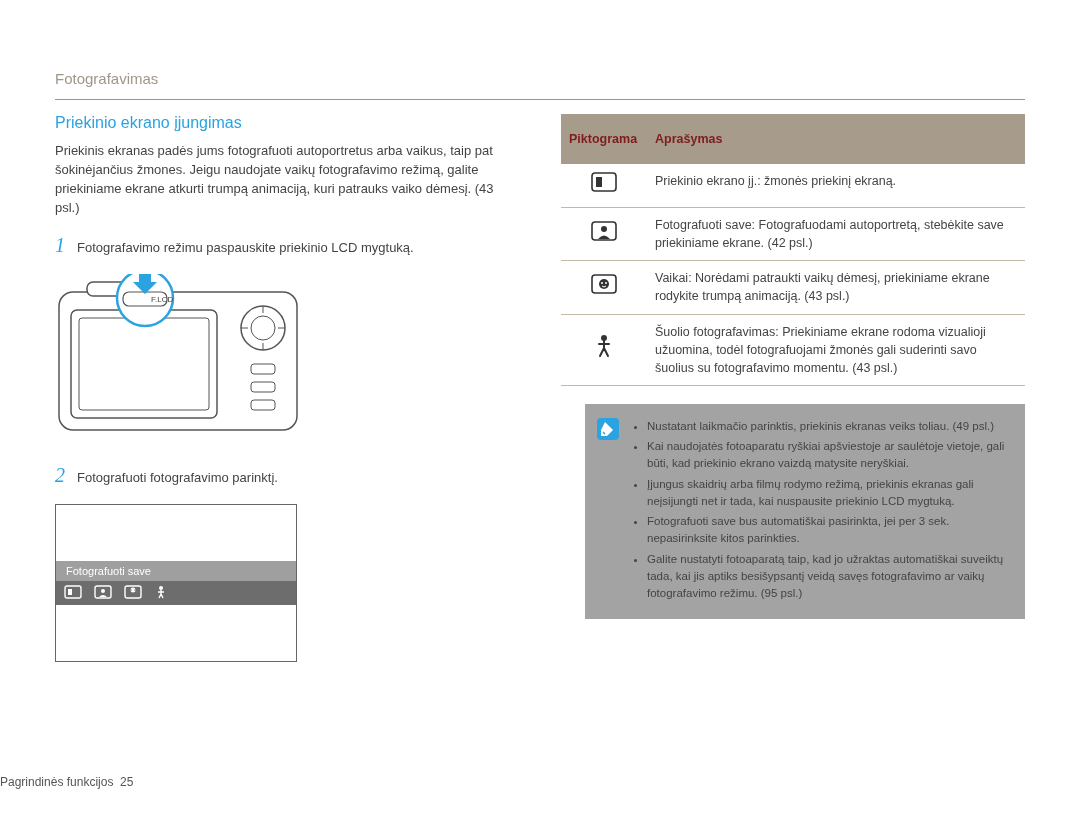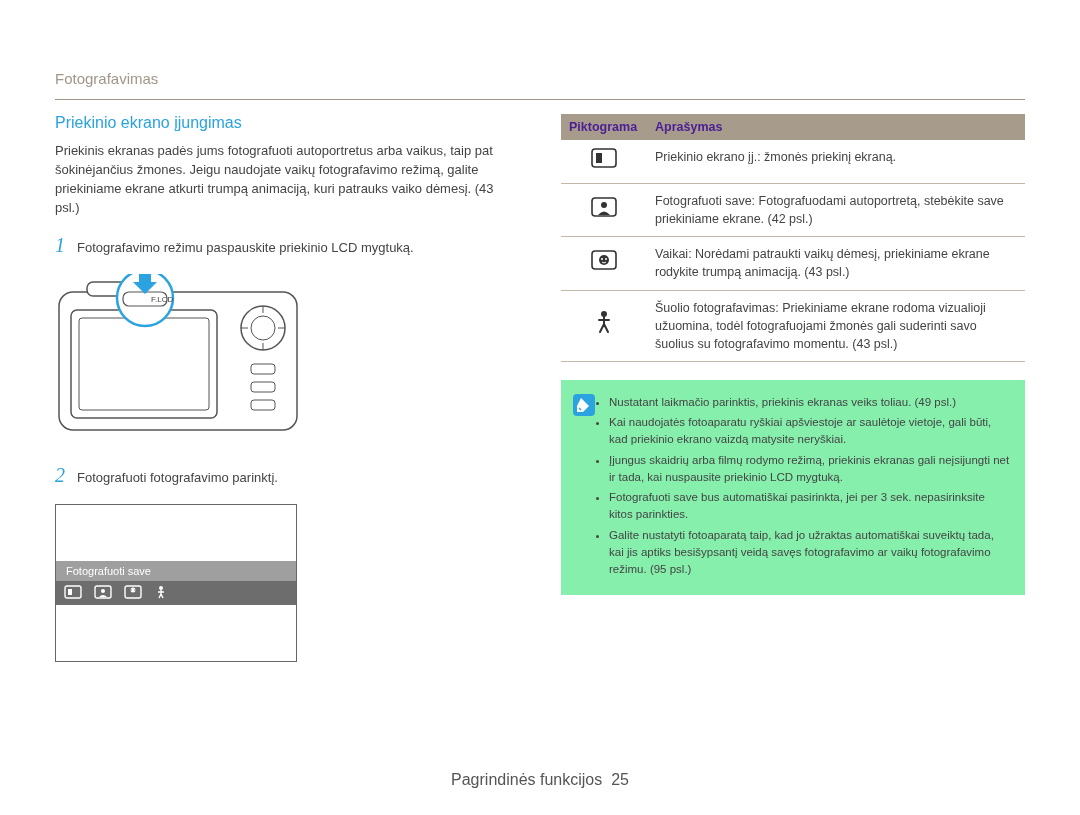--- a/index.html
+++ b/index.html
@@ -87,45 +87,46 @@
     gap: 12px;
     font-size: 13px;
   }
   table.icon-table {
     width: 100%;
     border-collapse: collapse;
     font-size: 12.5px;
   }
   .icon-table th {
     background: #a79c8b;
-    color: #4c1d95;
+    color: #7f1d1d;
     text-align: left;
     font-weight: bold;
-    padding: 6px 8px;
+    padding: 18px 8px;
     font-size: 12.5px;
   }
   .icon-table td {
     border-bottom: 1px solid #c3b9a9;
     padding: 8px 8px;
     vertical-align: top;
     line-height: 1.45;
   }
   .icon-table td:first-child {
     width: 70px;
     text-align: center;
     font-size: 18px;
     vertical-align: middle;
   }
   .info-box {
     margin-top: 18px;
-    background: #86efac;
-    padding: 14px 14px 14px 36px;
+    background: #a3a3a3;
+    padding: 14px 14px 14px 50px;
     position: relative;
     font-size: 11.5px;
     line-height: 1.5;
+    margin-left: 24px;
   }
   .info-box-icon {
     position: absolute;
     left: 12px;
     top: 14px;
     width: 22px;
     height: 22px;
     border-radius: 4px;
     background: #2aa3e0;
     color: #fff;
@@ -139,22 +140,22 @@
     padding-left: 12px;
   }
   .info-box li {
     margin-bottom: 3px;
   }
   .footer {
     position: absolute;
     bottom: 26px;
     left: 0;
     right: 0;
-    text-align: center;
-    font-size: 16px;
+    text-align: left;
+    font-size: 12px;
     color: #555;
   }
   .bold { font-weight: normal; }
 </style>
 </head>
 <body>
 
 <div class="section-header">Fotografavimas</div>
 <hr class="hr">
 

